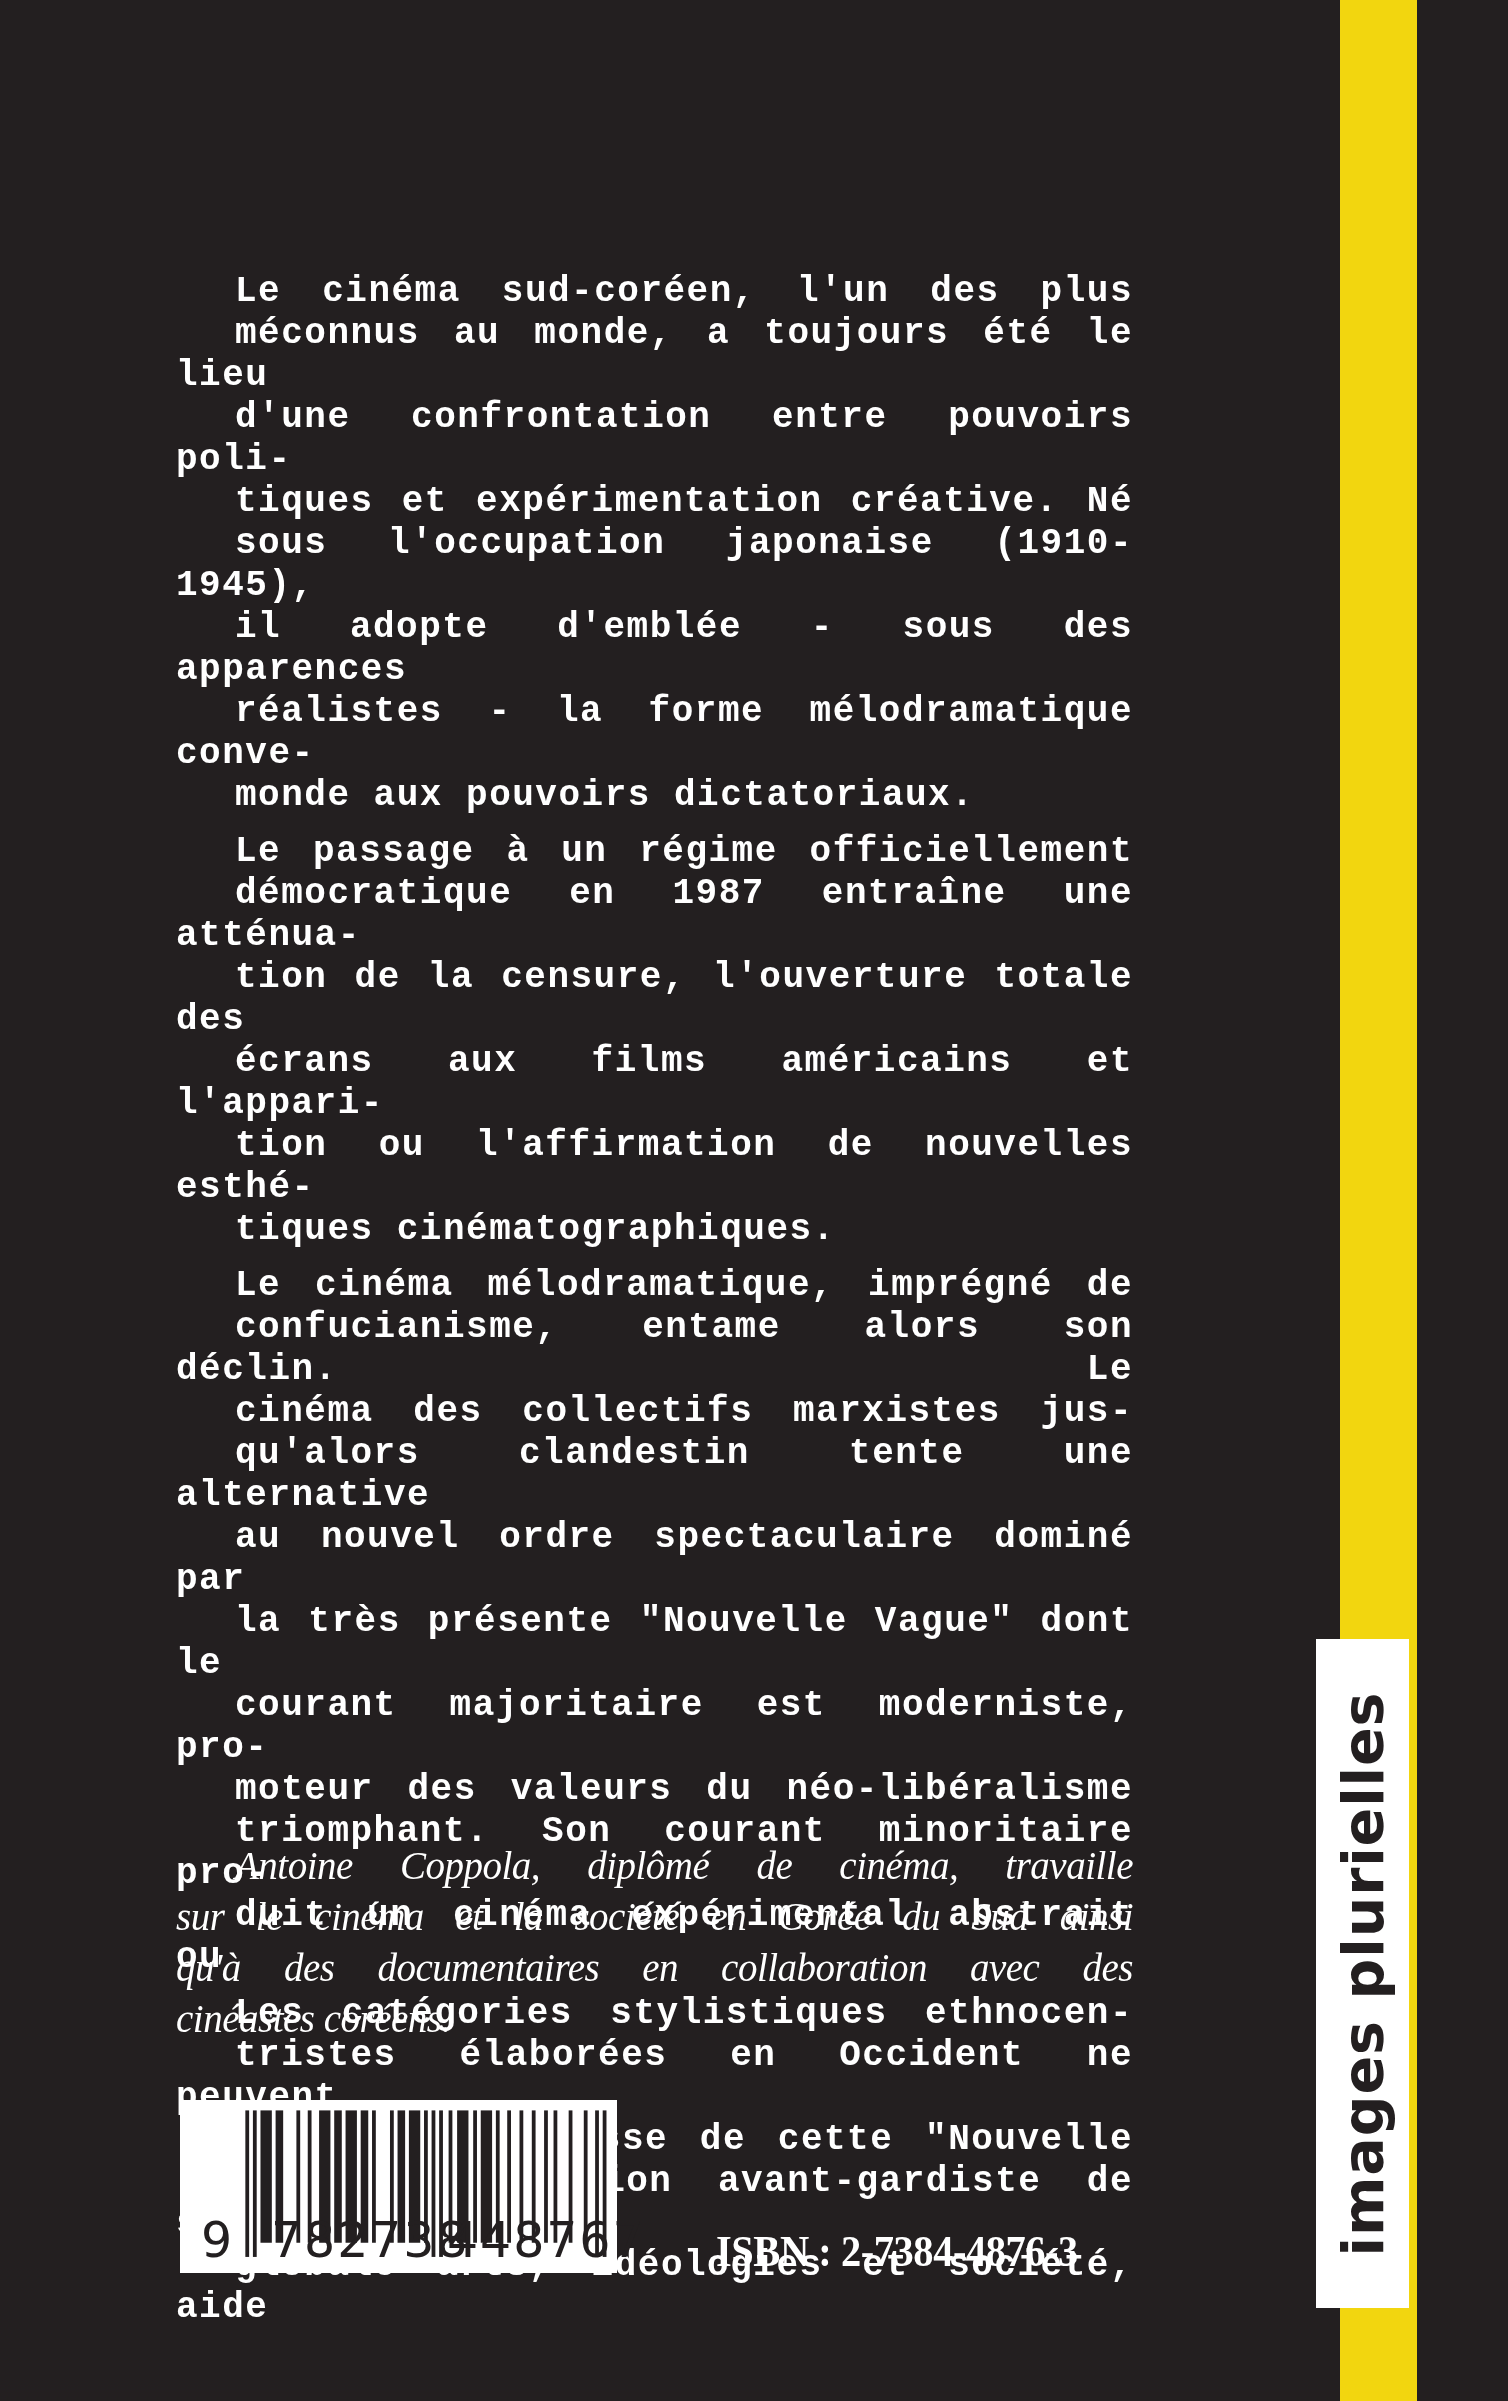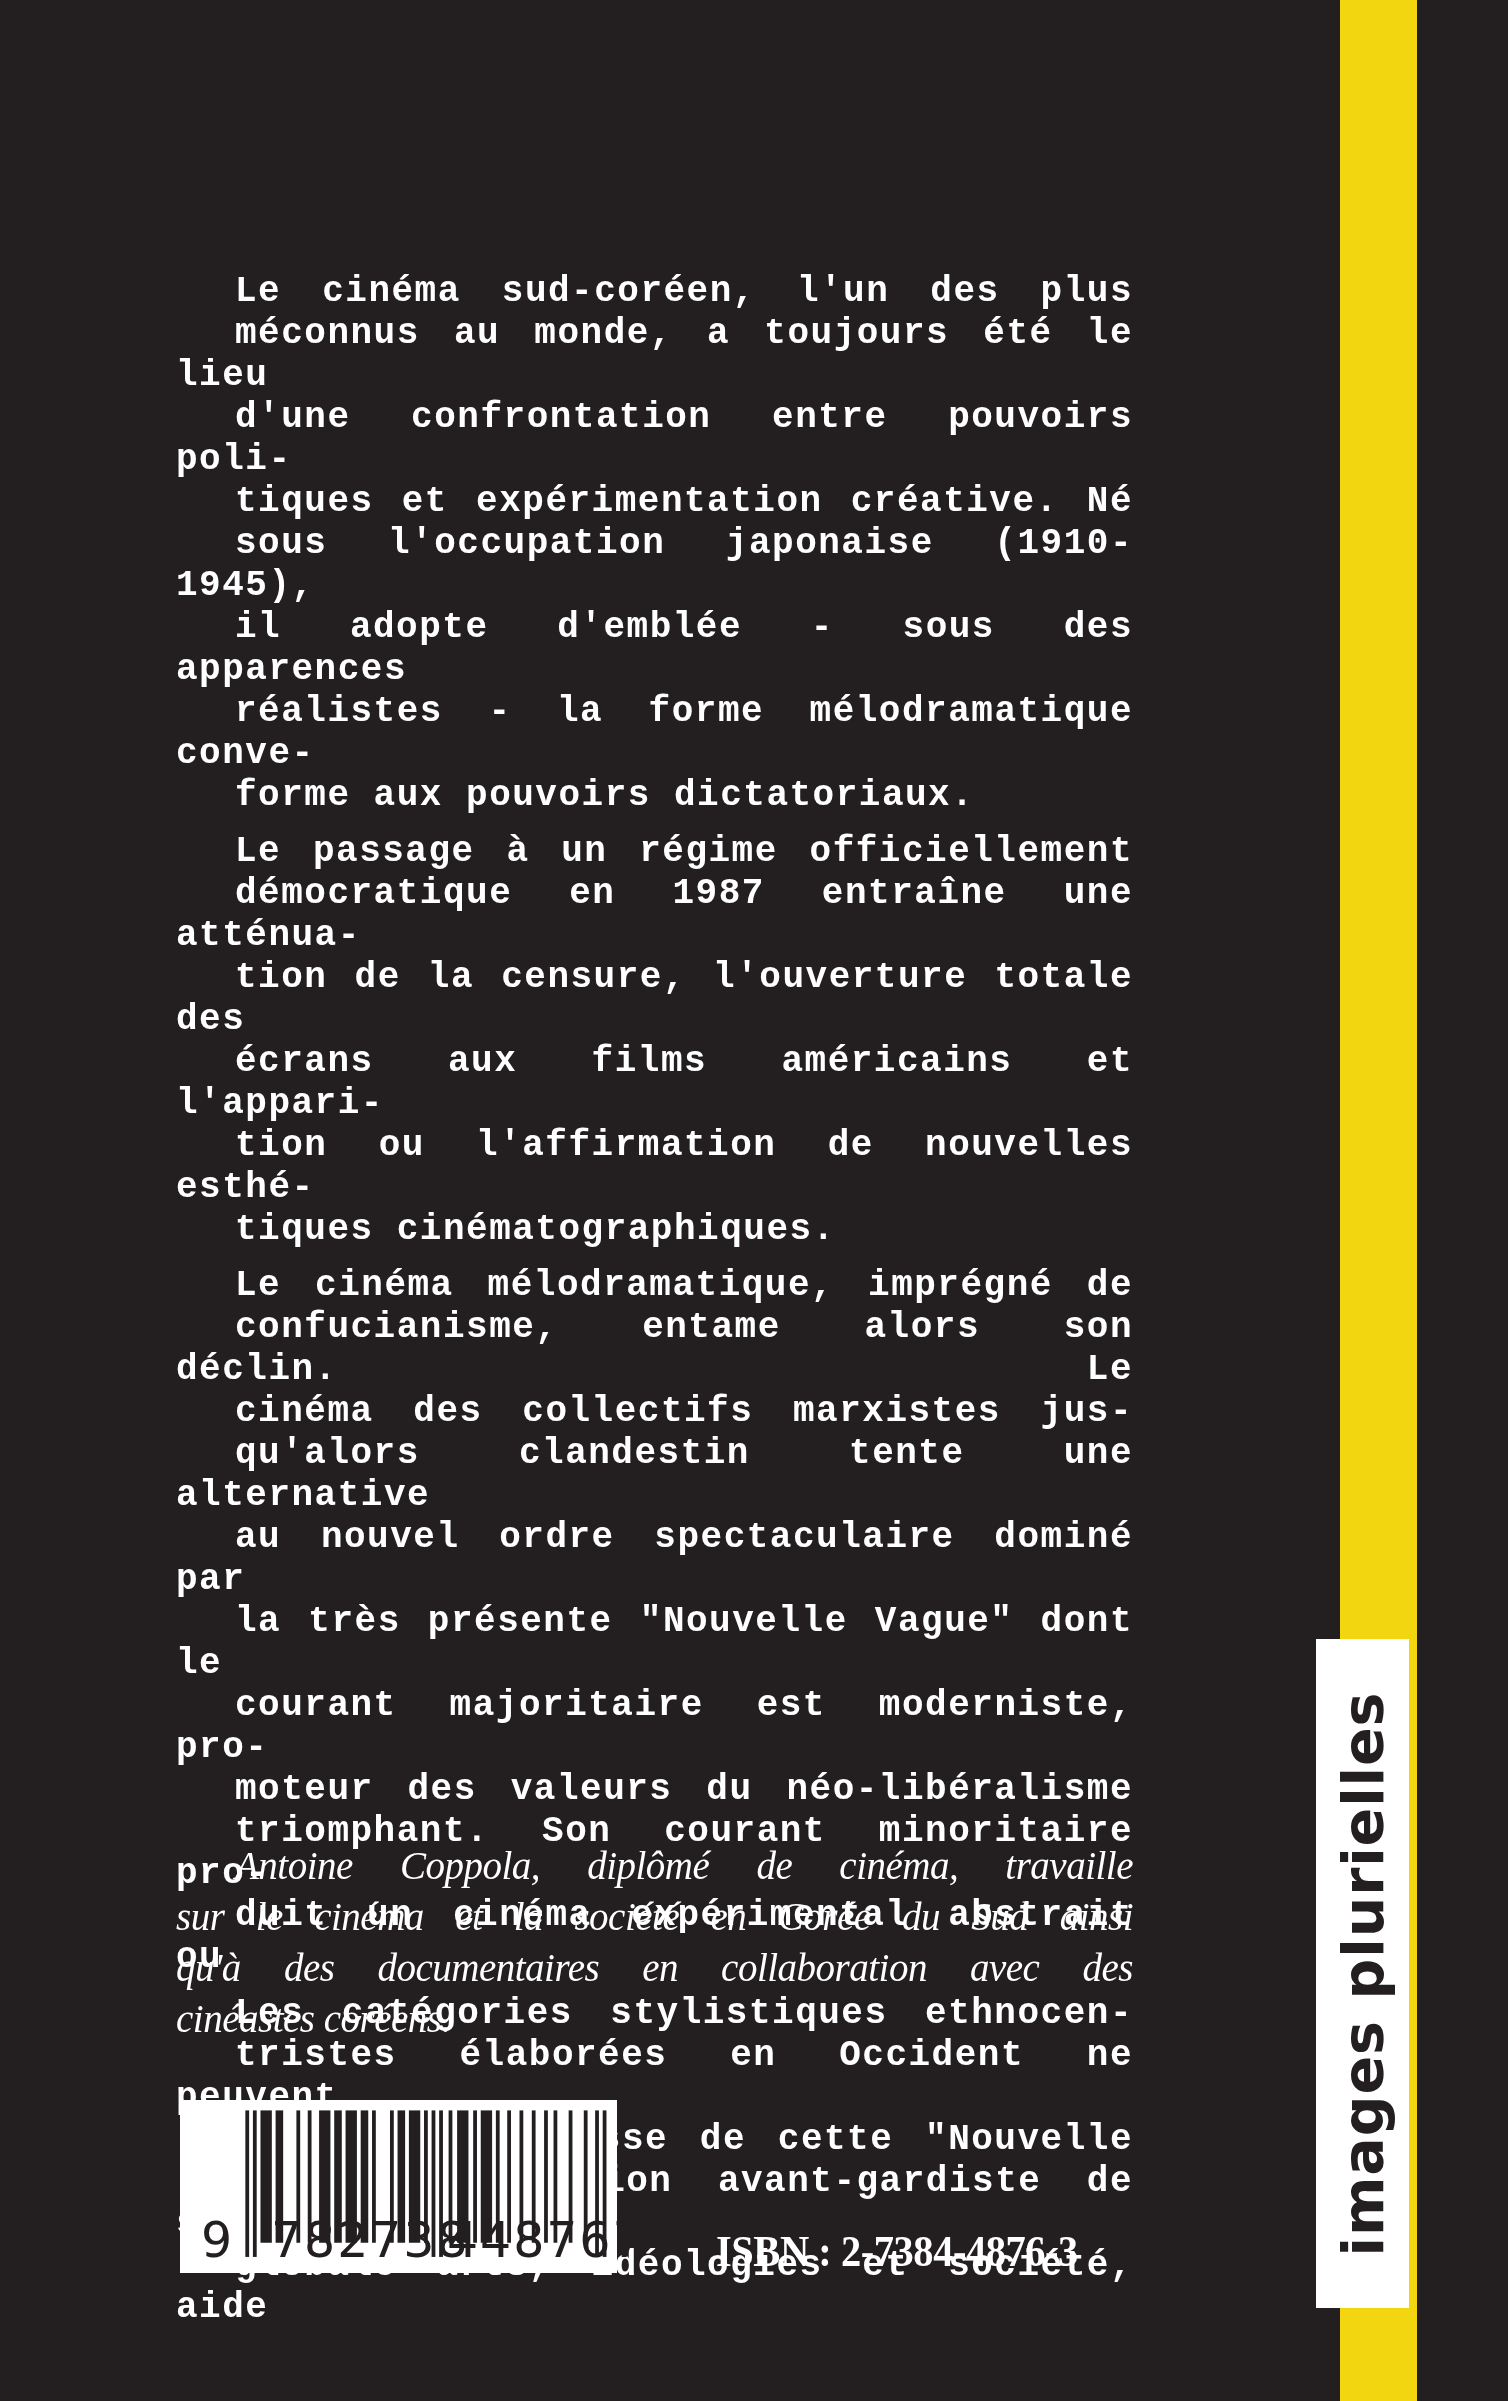--- a/index.html
+++ b/index.html
@@ -70,21 +70,21 @@
 
 <div class="blurb">
   <p>
     <span class="line">Le cinéma sud-coréen, l'un des plus</span>
     <span class="line">méconnus au monde, a toujours été le lieu</span>
     <span class="line">d'une confrontation entre pouvoirs poli-</span>
     <span class="line">tiques et expérimentation créative. Né</span>
     <span class="line">sous l'occupation japonaise (1910-1945),</span>
     <span class="line">il adopte d'emblée - sous des apparences</span>
     <span class="line">réalistes - la forme mélodramatique conve-</span>
-    <span class="line last">forme aux pouvoirs dictatoriaux.</span>
+    <span class="line last">monde aux pouvoirs dictatoriaux.</span>
   </p>
   <p>
     <span class="line">Le passage à un régime officiellement</span>
     <span class="line">démocratique en 1987 entraîne une atténua-</span>
     <span class="line">tion de la censure, l'ouverture totale des</span>
     <span class="line">écrans aux films américains et l'appari-</span>
     <span class="line">tion ou l'affirmation de nouvelles esthé-</span>
     <span class="line last">tiques cinématographiques.</span>
   </p>
   <p>

